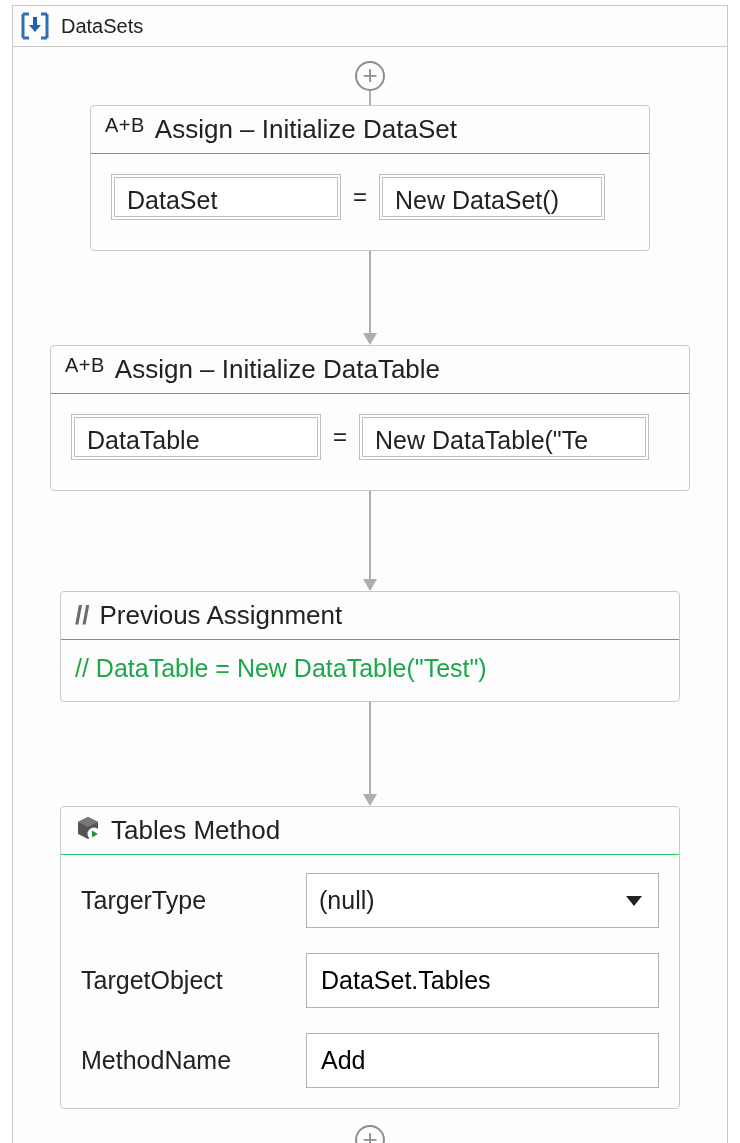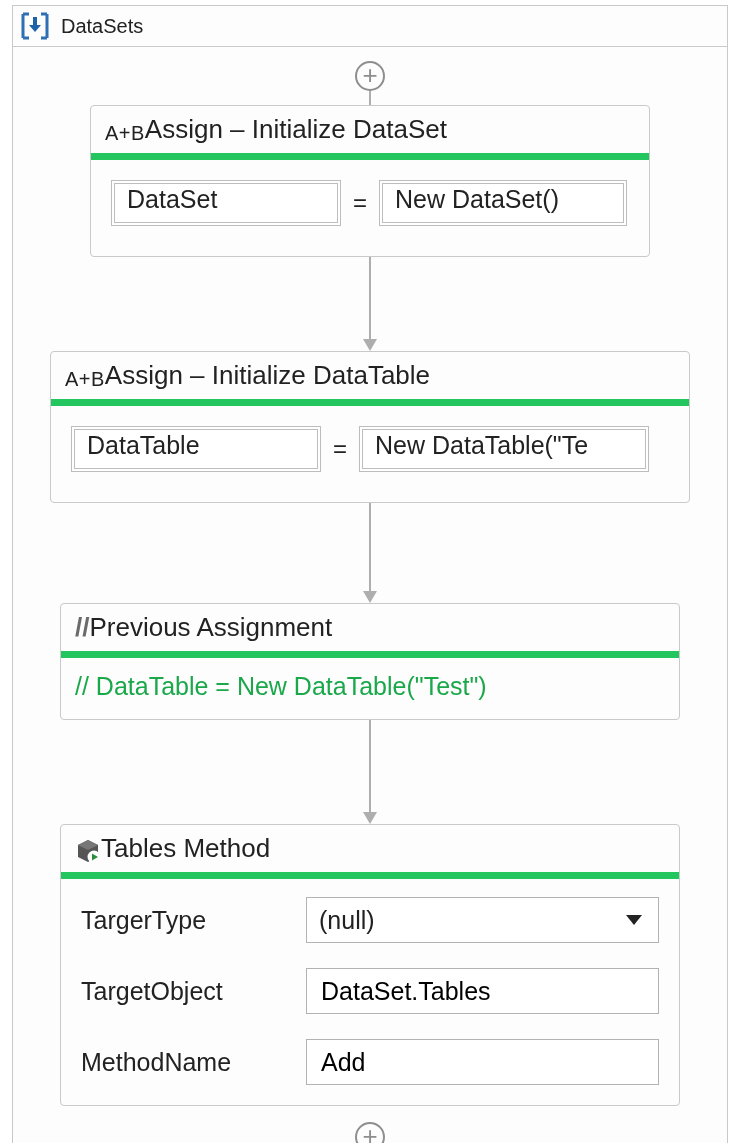--- a/index.html
+++ b/index.html
@@ -71,24 +71,24 @@
   }
 
   
   .card {
     border: 1px solid #c9c9c9;
     background: #fdfdfd;
     border-radius: 4px;
   }
   .card-header {
     display:flex;
-    align-items:flex-end;
-    gap: 0;
+    align-items:flex-start;
+    gap: 10px;
     padding: 8px 14px;
-    border-bottom: 7px solid #22c55e;
+    border-bottom: 1px solid #22c55e;
     font-size: 26px;
   }
   .ab-label {
     font-size: 20px;
     color: #222;
     letter-spacing: .5px;
   }
   .slashes {
     font-size: 26px;
     font-weight: 600;
@@ -107,21 +107,21 @@
     gap: 12px;
     padding: 20px 20px 30px 20px;
   }
   .assign-body .eq { font-size: 24px; }
   .dbl-field {
     border: 4px double #bdbdbd;
     padding: 0 10px;
     font-size: 25px;
     background:#fff;
     min-height: 46px;
-    display:flex; align-items:flex-start;
+    display:flex; align-items:flex-end;
   }
   .dbl-field input {
     border:none; font-size:25px; outline:none; width:100%; background:transparent;
     color:#222;
   }
 
   
   .invoke-header-icon svg{ display:block; }
   .invoke-body {
     padding: 18px 20px 20px 20px;
@@ -131,21 +131,21 @@
     column-gap: 16px;
     align-items:center;
     gap:25px;
   }
   .invoke-label { font-size:25px; }
   .sel, .txt {
     border: 1px solid #b2b2b2;
     background:#fff;
     font-size:25px;
     padding: 8px 12px;
-    height: 46px;
+    height: 55px;
     display:flex; align-items:center;
     position:relative;
   }
   .sel .caret {
     position:absolute; right:16px; top:50%; transform:translateY(-50%);
     width:0;height:0;border-left:8px solid transparent;border-right:8px solid transparent;border-top:10px solid #222;
   }
   .txt input{
     border:none; font-size:25px; outline:none; width:100%; background:transparent;
   }
@@ -181,21 +181,21 @@
       <div class="card" style="width:560px">
         <div class="card-header">
           <span class="ab-label">A+B</span>
           <span>Assign – Initialize DataSet</span>
         </div>
         <div class="assign-body">
           <div class="dbl-field" style="width:230px">
             <input value="DataSet" style="">
           </div>
           <span class="eq">=</span>
-          <div class="dbl-field" style="width:248px">
+          <div class="dbl-field" style="width:226px">
             <input value="New DataSet()" style="">
           </div>
         </div>
       </div>
 
       <div class="arrow">
         <div class="arrow-line" style="height:82px"></div>
         <div class="arrow-head"></div>
       </div>
 

